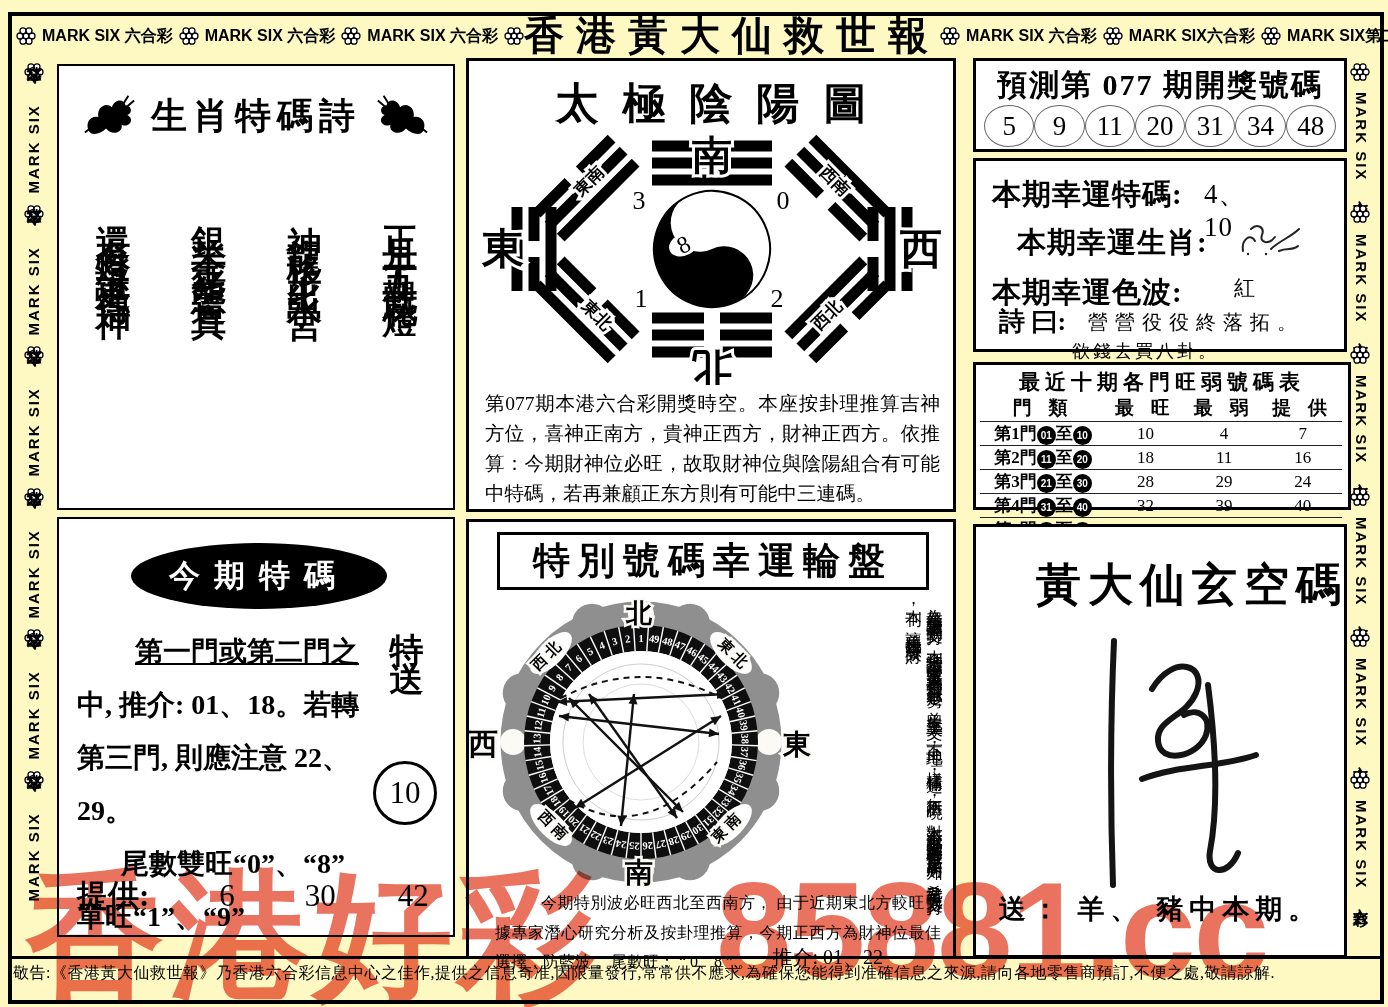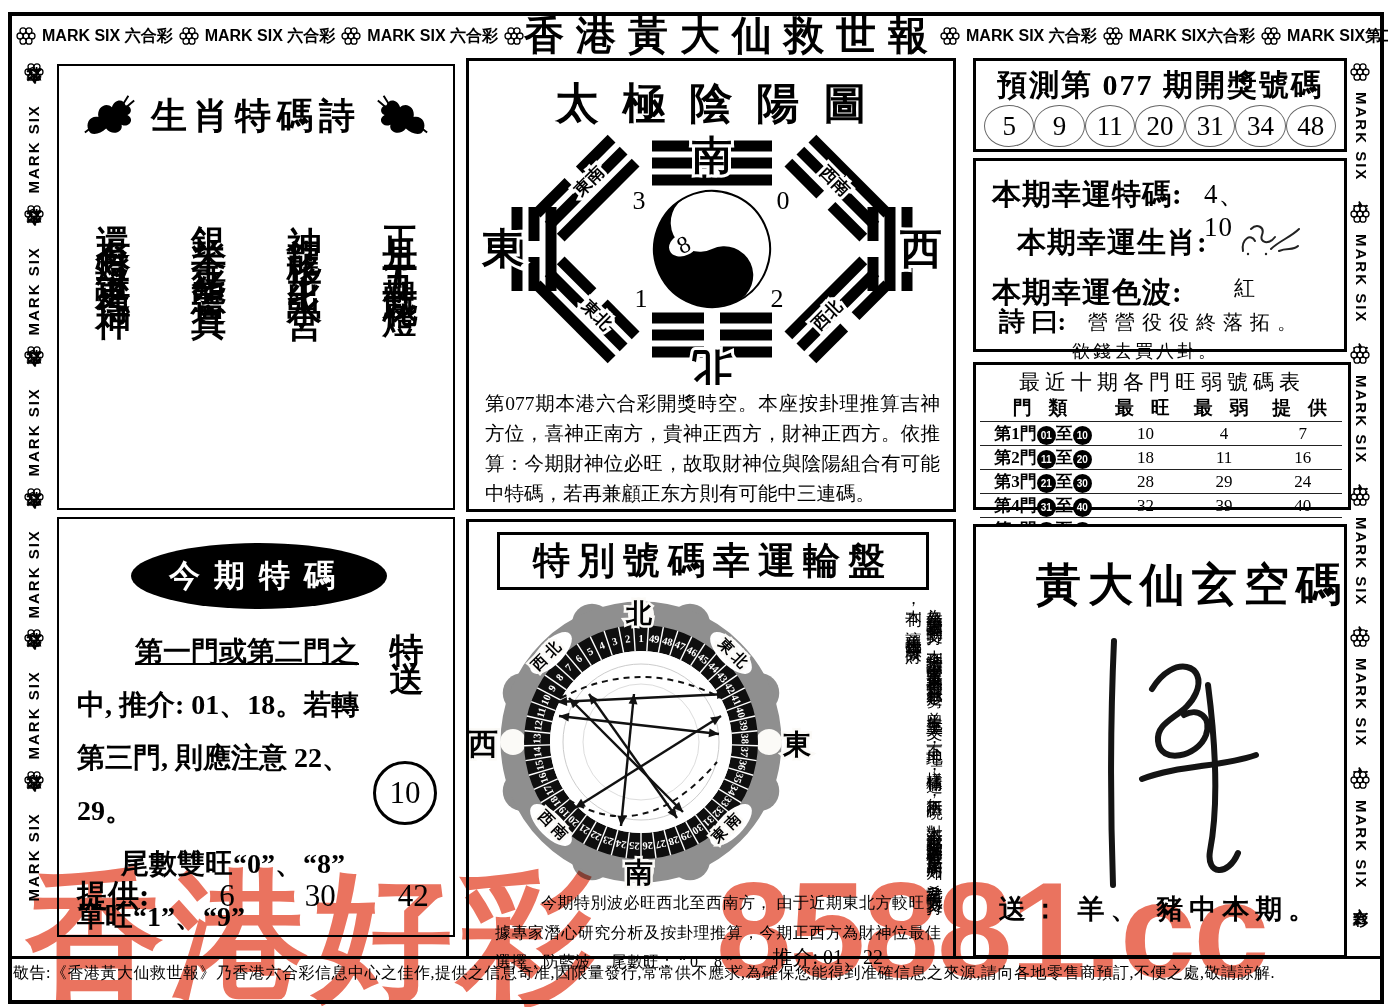--- a/index.html
+++ b/index.html
@@ -1,16 +1,16 @@
 <!DOCTYPE html>
 <html><head>
 <meta charset="utf-8">
 <style>
   html,body{margin:0;padding:0;background:#e8e8e8;}
-  .page{position:relative;width:1388px;height:1007px;background:#ffffff;overflow:hidden;
+  .page{position:relative;width:1388px;height:1007px;background:#fef9c3;overflow:hidden;
         font-family:"Liberation Serif","DejaVu Serif",serif;color:#000;margin:0 auto;}
   .abs{position:absolute;}
   .rule{position:absolute;background:#000;}
   .panel{position:absolute;background:#fff;border:3px solid #000;box-sizing:border-box;}
   .sans{font-family:"Liberation Sans","DejaVu Sans",sans-serif;}
   
   .header{position:absolute;left:16px;top:17px;width:1356px;height:38px;display:flex;align-items:center;justify-content:space-between;}
   .hdr-group{display:flex;align-items:center;gap:6px;}
   .hdr-unit{display:flex;align-items:center;gap:5px;font-weight:bold;font-size:16px;white-space:nowrap;}
   .hdr-title{font-size:40px;font-weight:900;letter-spacing:12px;white-space:nowrap;line-height:1;}
@@ -53,21 +53,21 @@
   .pr-title{position:absolute;top:4px;width:100%;text-align:center;font-size:30px;font-weight:900;letter-spacing:2px;}
   .pr-nums{position:absolute;left:8px;right:8px;top:44px;display:flex;justify-content:space-between;}
   .pr-num{width:50px;height:40px;border:1.5px solid #666;border-radius:50%;display:flex;align-items:center;justify-content:center;font-size:27px;}
   
   .lk-row{position:absolute;left:16px;font-size:29px;font-weight:bold;letter-spacing:1px;}
   .lk-val{position:absolute;font-weight:normal;}
   .lk-poem-label{position:absolute;left:23px;top:143px;font-size:26px;font-weight:bold;}
   .lk-poem1{position:absolute;left:112px;top:148px;font-size:20px;letter-spacing:7px;}
   .lk-poem2{position:absolute;left:96px;top:178px;font-size:18px;letter-spacing:3px;}
   
-  .tb-title{position:absolute;top:3px;width:100%;text-align:center;font-size:21px;font-weight:400;letter-spacing:5px;}
+  .tb-title{position:absolute;top:3px;width:100%;text-align:center;font-size:21px;font-weight:700;letter-spacing:5px;}
   table.gate{position:absolute;left:4px;top:30px;width:362px;border-collapse:collapse;}
   table.gate td,table.gate th{border-top:1.5px solid #222;padding:0;height:20.5px;font-size:17px;text-align:center;}
   table.gate tr.hd th{border-top:none;font-size:19px;font-weight:900;letter-spacing:6px;}
   td.gatecell{font-weight:900;font-size:19px;text-align:left;white-space:nowrap;}
   .circ{display:inline-block;width:19px;height:19px;border-radius:50%;background:#000;color:#fff;
         font-size:10px;line-height:19px;text-align:center;font-weight:bold;vertical-align:middle;
         font-family:"Liberation Sans","DejaVu Sans",sans-serif;}
   
   .xk-title{position:absolute;top:28px;width:100%;text-align:center;font-size:45px;font-weight:900;letter-spacing:7px;padding-left:32px;}
   .xk-bottom{position:absolute;bottom:28px;width:100%;text-align:center;font-size:27px;font-weight:900;letter-spacing:6px;}

